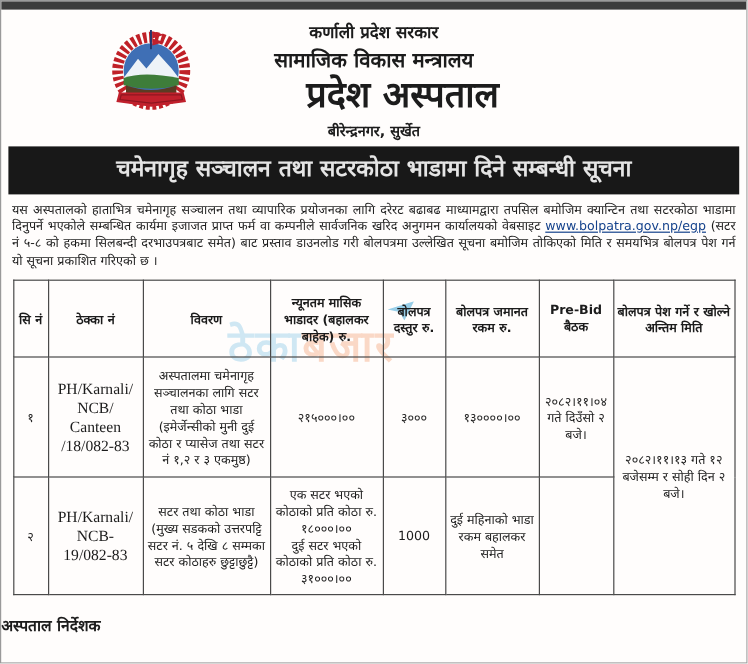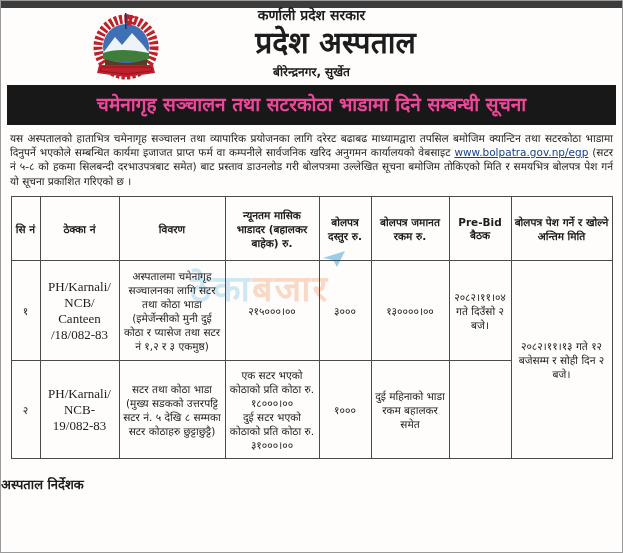--- a/index.html
+++ b/index.html
@@ -3,33 +3,33 @@
 <meta charset="utf-8">
 <style>
   * { margin:0; padding:0; box-sizing:border-box; }
   html,body { background:#e9e9e9; }
   body { font-family:"DejaVu Sans", sans-serif; color:#1c1c1c; }
   .page {
     position:relative; width:623px; height:553px; margin:0 auto;
     background:#fffdfc; border:1px solid #9a9a9a; overflow:hidden;
   }
   .top-bar { position:absolute; top:0; left:0; width:100%; height:7px; background:#3c3c3c; }
-  .inner { position:relative; height:100%; }
+  .inner { position:relative; height:100%; padding-top:12px; }
 
   
   .header { position:relative; text-align:center; padding-top:4px; }
   .emblem { position:absolute; left:88px; top:6px; width:74px; height:76px; }
   .org-line1 { font-size:14px; font-weight:bold; }
   .org-line2 { font-size:17px; font-weight:bold; margin-top:2px; }
   .org-name  { font-size:30px; font-weight:bold; line-height:1.15; margin-top:2px;margin-left:48px; }
   .org-loc   { font-size:12px; font-weight:bold; margin-top:2px; }
 
   
   .banner {
-    margin:5px 6px 0 6px; background:#181818; color:#ec4899;
+    margin:5px 6px 0 6px; background:#181818; color:#e5e5e5;
     text-align:center; font-weight:bold; font-size:19px; line-height:38px; height:40px;
   }
   .publish { text-align:center; font-weight:bold; font-size:12.5px; margin-top:8px; }
 
   
   .notice-body {
     margin:6px 9px 0 9px; font-size:10.5px; line-height:1.38; text-align:justify;
   }
   .notice-body a, .link { color:#14418b; text-decoration:underline; cursor:pointer; }
 
@@ -79,20 +79,21 @@
 
           <rect x="36" y="6" width="1.6" height="16" fill="#22356d"></rect>
           <path d="M38 7 L48 10 L38 13 Z" fill="#c0202c"></path>
           <path d="M38 13 L48 16 L38 19 Z" fill="#c0202c"></path>
 
           <path d="M10 58 L64 58 L66 66 L37 70 L8 66 Z" fill="#c0202c"></path>
           <path d="M12 60 L62 60 L63 64 L37 67 L11 64 Z" fill="none" stroke="#8e1620" stroke-width="1"></path>
         </svg>
       </div>
       <div class="org-line1">कर्णाली प्रदेश सरकार</div>
+      <div class="org-line2">सामाजिक विकास मन्त्रालय</div>
       <div class="org-name">प्रदेश अस्पताल</div>
       <div class="org-loc">बीरेन्द्रनगर, सुर्खेत</div>
     </div>
 
     <div class="banner">
       <span>चमेनागृह सञ्चालन तथा सटरकोठा भाडामा दिने सम्बन्धी सूचना</span>
     </div>
 
 
     <div class="notice-body"><span>यस अस्पतालको हाताभित्र चमेनागृह सञ्चालन तथा व्यापारिक प्रयोजनका लागि दरेरट बढाबढ माध्यामद्वारा तपसिल बमोजिम क्यान्टिन तथा सटरकोठा भाडामा दिनुपर्ने भएकोले सम्बन्धित कार्यमा इजाजत प्राप्त फर्म वा कम्पनीले सार्वजनिक खरिद अनुगमन कार्यालयको वेबसाइट </span><span class="link">www.bolpatra.gov.np/egp</span><span> (सटर नं ५-८ को हकमा सिलबन्दी दरभाउपत्रबाट समेत) बाट प्रस्ताव डाउनलोड गरी बोलपत्रमा उल्लेखित सूचना बमोजिम तोकिएको मिति र समयभित्र बोलपत्र पेश गर्न यो सूचना प्रकाशित गरिएको छ ।</span></div>
@@ -137,21 +138,21 @@
           <td>१३००००।००</td>
           <td>२०८२।११।०४ गते दिउँसो २ बजे।</td>
           <td rowspan="2">२०८२।११।१३ गते १२ बजेसम्म र सोही दिन २ बजे।</td>
         </tr>
         <tr class="r2">
           <td>२</td>
           <td class="latin">PH/Karnali/ NCB- 19/082-83</td>
           <td>सटर तथा कोठा भाडा (मुख्य सडकको उत्तरपट्टि सटर नं. ५ देखि ८ सम्मका सटर कोठाहरु छुट्टाछुट्टै)</td>
           <td class="preline">एक सटर भएको कोठाको प्रति कोठा रु. १८०००।००
 दुई सटर भएको कोठाको प्रति कोठा रु. ३१०००।००</td>
-          <td>१०००</td>
+          <td>1000</td>
           <td>दुई महिनाको भाडा रकम बहालकर समेत</td>
           <td></td>
         </tr>
       </tbody>
     </table>
 
     <div class="signature">अस्पताल निर्देशक</div>
 
   </div>
 </div>

